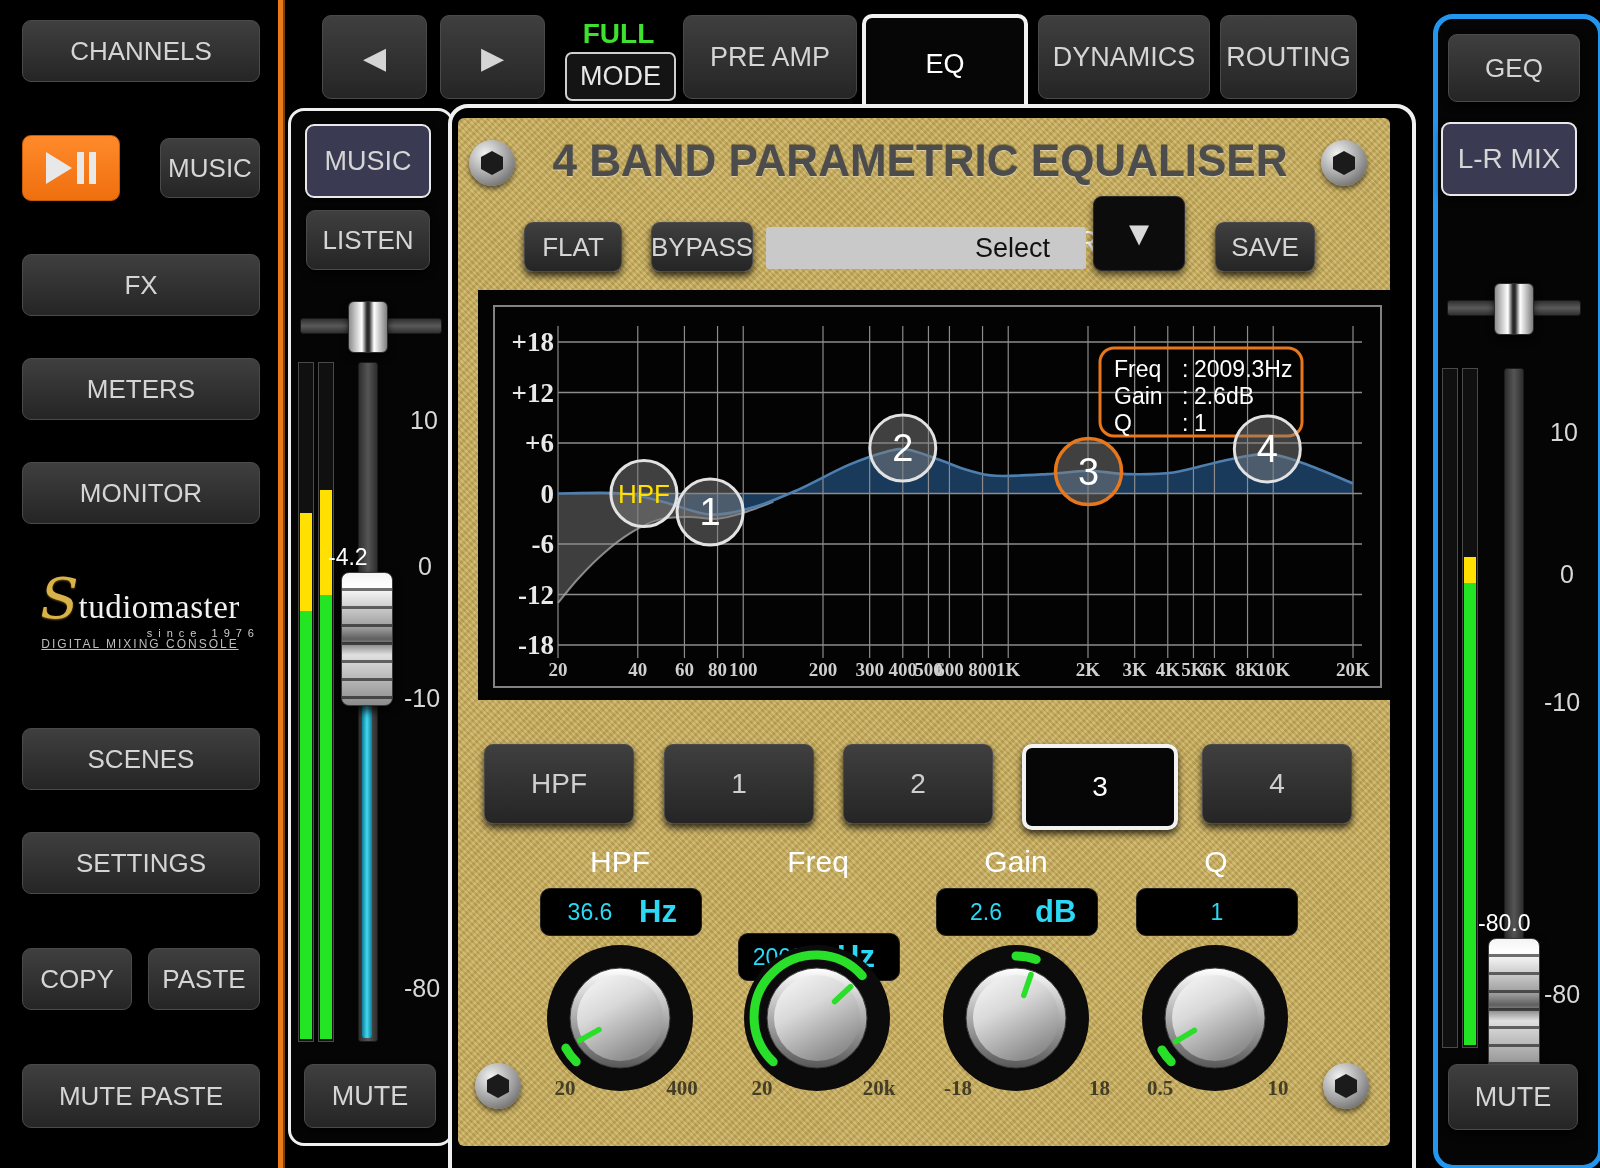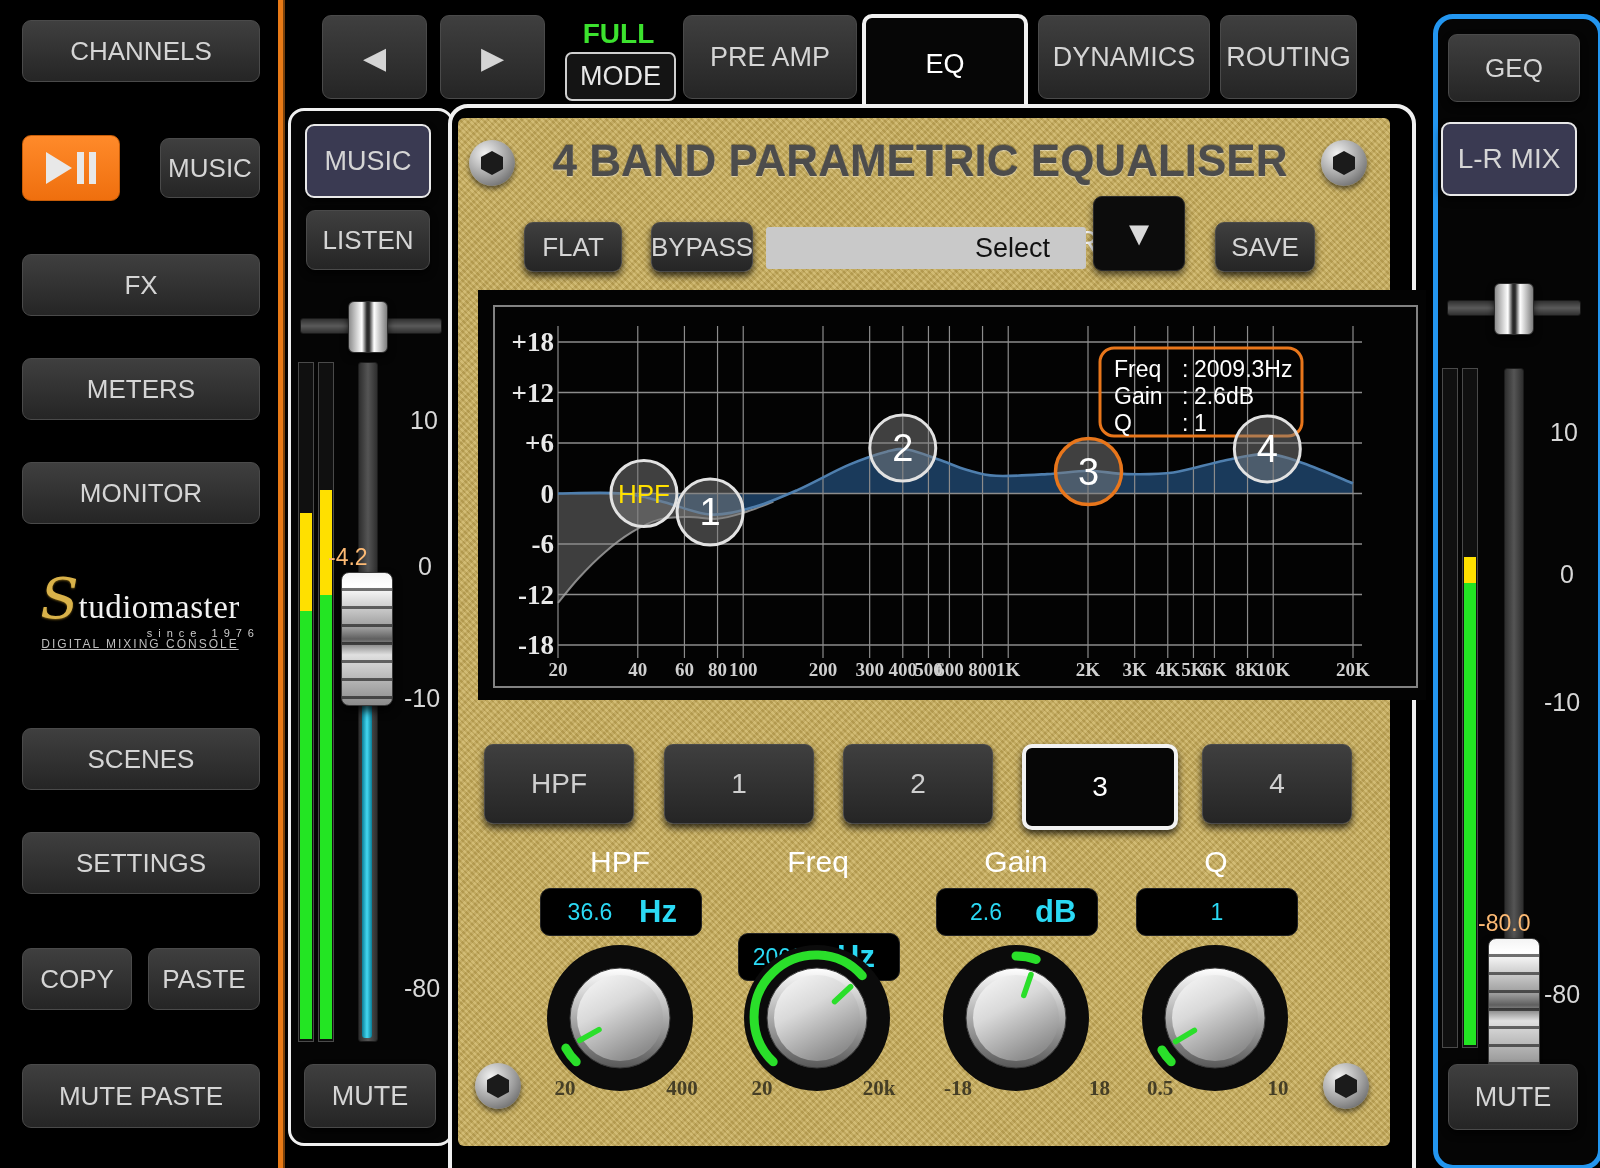--- a/index.html
+++ b/index.html
@@ -21,21 +21,21 @@
   .meter .fill{position:absolute;left:1px;right:1px;}
   .fader-track{position:absolute;width:18px;background:linear-gradient(90deg,#2e2e2e,#555,#2e2e2e);
        border:1px solid #1c1c1c;border-radius:3px;}
   .fader-cyan{position:absolute;width:10px;border-radius:3px;
        background:linear-gradient(90deg,#0a7d96,#45d8f2,#0a7d96);}
   .fader-cap{position:absolute;width:50px;height:132px;border-radius:8px;border:1px solid #3a3a3a;
        background:
          repeating-linear-gradient(180deg,rgba(0,0,0,0) 0 15px,rgba(0,0,0,.55) 15px 18px),
          linear-gradient(180deg,#f4f4f4 0%,#ffffff 10%,#9a9a9a 42%,#5f5f5f 50%,#e0e0e0 62%,#8b8b8b 100%);
        box-shadow:0 5px 9px rgba(0,0,0,.8);cursor:pointer;}
-  .fader-val{position:absolute;color:#fdba74;font-size:23px;}
+  .fader-val{position:absolute;color:#ffffff;font-size:23px;}
   .pan-track{position:absolute;height:14px;background:linear-gradient(180deg,#303030,#5a5a5a,#303030);
        border:1px solid #1a1a1a;border-radius:3px;}
   .pan-handle{position:absolute;width:38px;height:50px;border-radius:6px;border:1px solid #2c2c2c;
        background:linear-gradient(90deg,#8d8d8d,#ffffff 34%,#2a2a2a 47%,#2a2a2a 53%,#ffffff 66%,#7d7d7d);
        box-shadow:0 4px 7px rgba(0,0,0,.7);cursor:pointer;}
   
   .side-btn{left:22px;width:236px;height:60px;}
   .logo-wrap{left:14px;top:566px;width:252px;text-align:center;}
   .logo-line1{color:#fff;font-family:"Liberation Serif",serif;}
   .logo-s{font-family:"DejaVu Serif",serif;font-style:italic;font-size:56px;color:#d9b24a;
@@ -61,21 +61,21 @@
        box-shadow:0 3px 5px rgba(0,0,0,.55);display:flex;align-items:center;justify-content:center;}
   .screw span{display:block;width:22px;height:24px;background:#1b1b1b;
        clip-path:polygon(50% 0,100% 25%,100% 75%,50% 100%,0 75%,0 25%);}
   .lib-lbl{position:absolute;left:978px;top:196px;color:#f4f4f4;font-size:32px;letter-spacing:1px;margin-top:28px;}
   .lib-select{position:absolute;left:766px;top:227px;width:320px;height:42px;background:#c9c9c9;
        border-radius:3px;color:#111;font-size:27px;display:flex;align-items:center;
        justify-content:flex-end;padding-right:36px;box-sizing:border-box;cursor:pointer;}
   .lib-drop{position:absolute;left:1093px;top:196px;width:90px;height:73px;background:#0c0c0c;
        border-radius:9px;border:1px solid #2a2a2a;display:flex;align-items:center;justify-content:center;
        color:#d9d9d9;font-size:34px;cursor:pointer;box-shadow:0 4px 7px rgba(0,0,0,.6);}
-  .graph-frame{position:absolute;left:478px;top:290px;width:912px;height:410px;background:#030303;padding-left:36px;}
+  .graph-frame{position:absolute;left:478px;top:290px;width:912px;height:410px;background:#030303;}
   .graph-border{position:absolute;left:15px;top:15px;right:8px;bottom:12px;border:2px solid #828282;}
   .band-btn{top:744px;width:148px;height:78px;font-size:28px;color:#cfcfcf;}
   .param-lbl{position:absolute;top:845px;width:160px;text-align:center;color:#fff;font-size:30px;}
   .vbox{position:absolute;top:888px;width:160px;height:46px;background:#000;border-radius:10px;
        border:1px solid #232323;display:flex;align-items:center;cursor:default;}
   .vbox .vval{flex:1;text-align:center;color:#2bd9f4;font-size:23px;}
   .vbox .vunit{width:62px;color:#2bd9f4;font-size:31px;font-weight:bold;}
   .vbox .vunit:empty{width:0;}
   .knob{position:absolute;width:150px;height:150px;cursor:pointer;}
   .range-lbl{position:absolute;top:1076px;width:64px;text-align:center;

